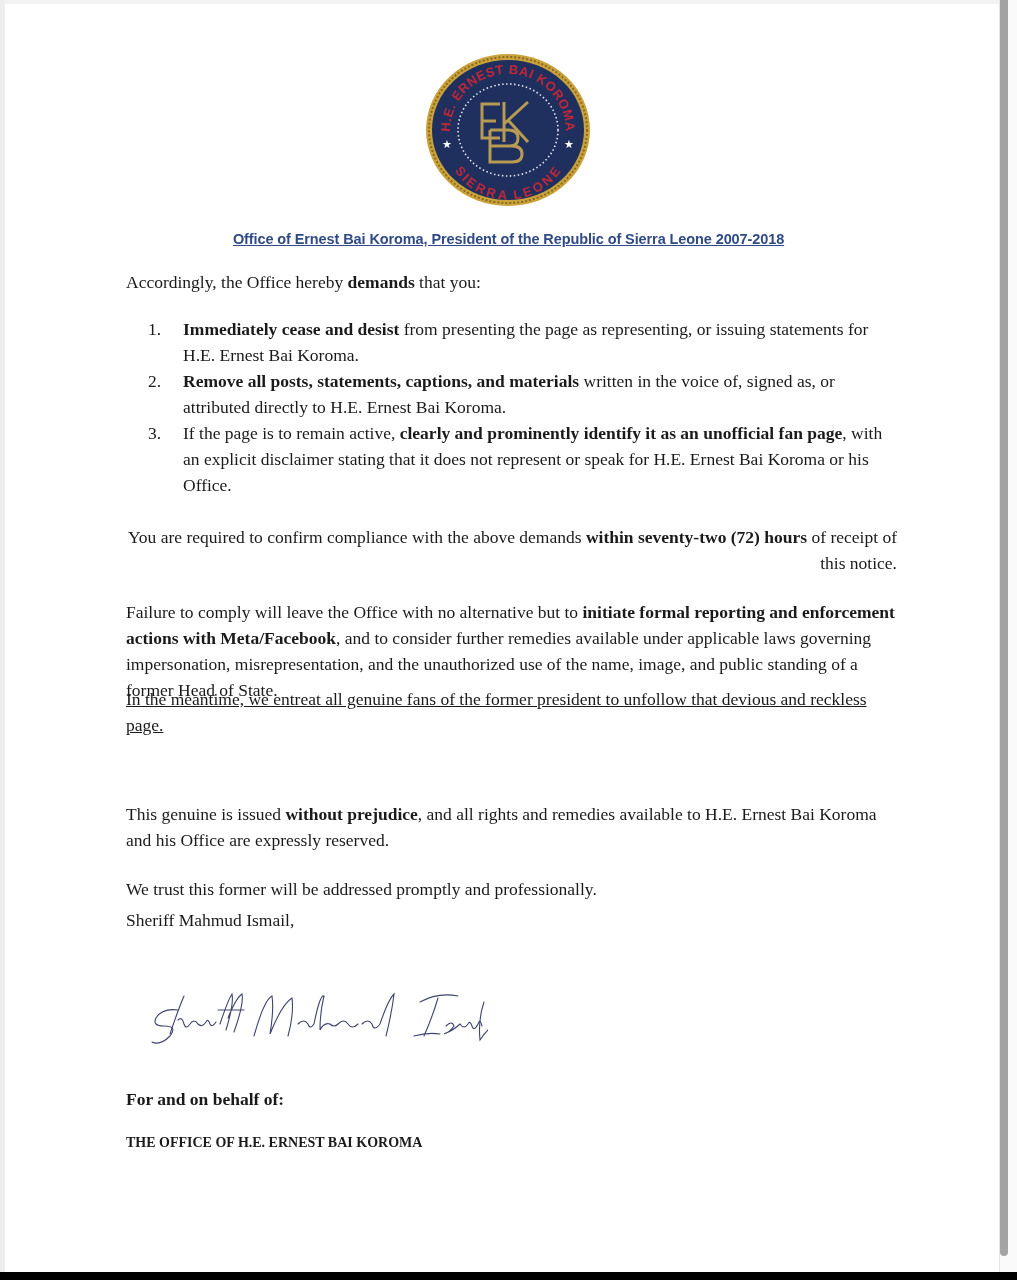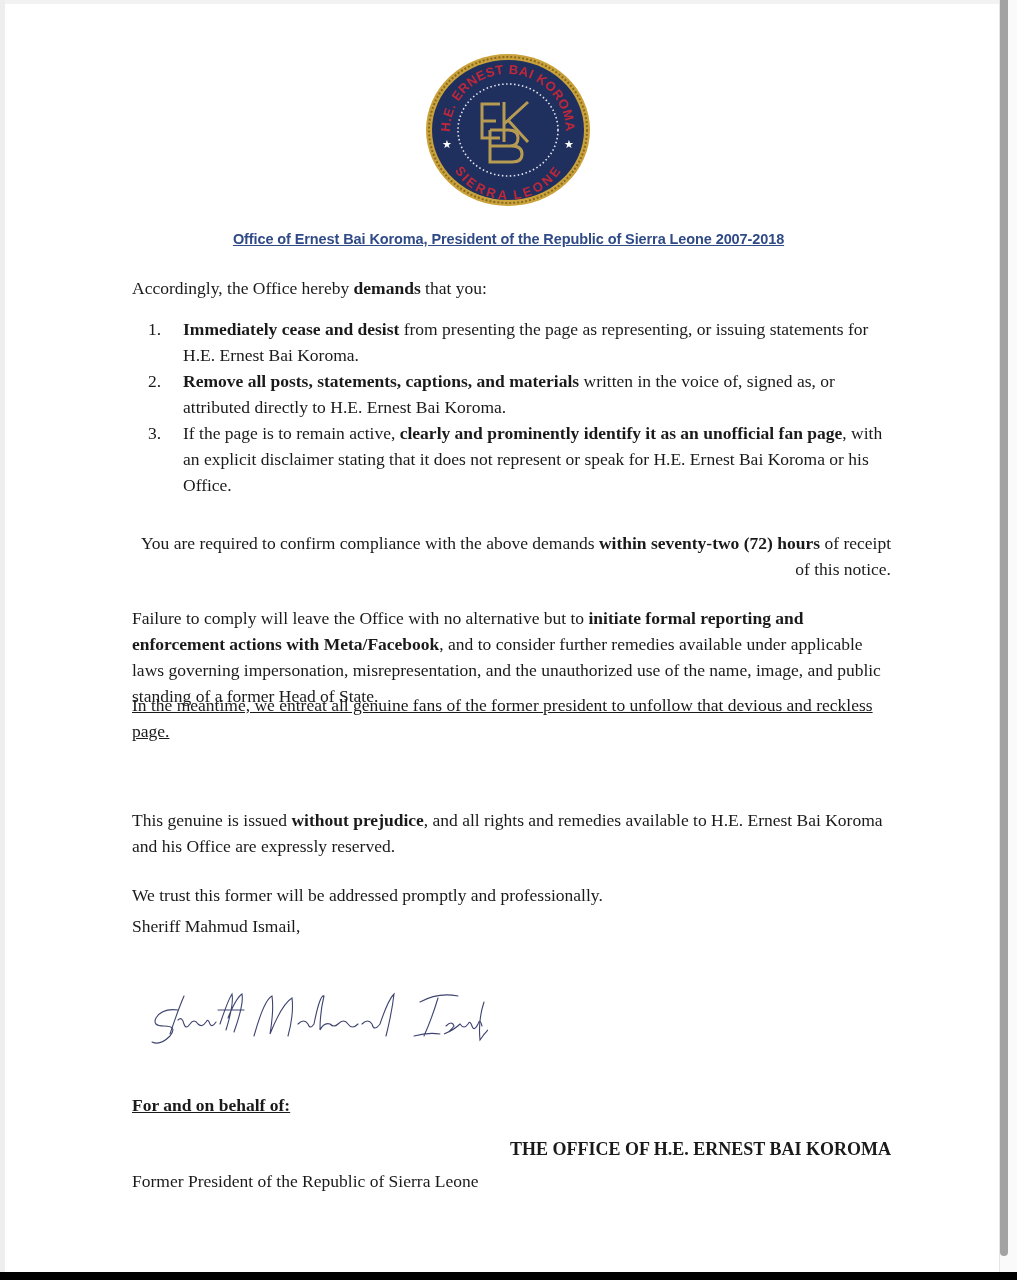--- a/index.html
+++ b/index.html
@@ -15,37 +15,37 @@
   .scrollbar-thumb { position: absolute; left: 1000px; top: 0; width: 8px; height: 1256px; background: #a3a3a3; border-radius: 0 0 4px 4px; }
   .bottom-bar { position: absolute; left: 0; top: 1272px; width: 1017px; height: 8px; background: #000; }
 
   .logo { position: absolute; left: 424px; top: 52px; width: 168px; height: 156px; }
   .office-heading {
     position: absolute; left: 0; width: 1017px; top: 231px; text-align: center;
     font-family: "Liberation Sans", "DejaVu Sans", sans-serif;
     font-size: 14.5px; font-weight: bold; color: #2f4a86; letter-spacing: -0.1px; text-decoration: underline;
   }
   .body-text { position: absolute; left: 124px; width: 775px; font-size: 17.5px; line-height: 26px; }
-  .body-text p { margin: 8px; }
+  .body-text p { margin: 2px; }
   .intro { top: 267px; }
   .demands { position: absolute; left: 124px; width: 775px; top: 316px; font-size: 17.5px; line-height: 26px; }
   .demand { display: flex; }
   .demand .num { width: 59px; text-align: right; padding-right: 0; flex: none; }
   .demand .num span { display: inline-block; width: 35px; text-align: left; margin-left: 24px; }
   .demand .txt { flex: 1; }
   .p-compliance { top: 522px; text-align: right; }
   .p-failure { top: 597px; }
   .p-meantime { top: 684px; text-decoration: underline; }
   .p-prejudice { top: 799px; }
   .p-trust { top: 874px; }
   .p-signer { top: 905px; }
   .signature { position: absolute; left: 148px; top: 990px; width: 340px; height: 60px; }
-  .p-behalf { top: 1084px; font-weight: bold; text-decoration: underline; }
+  .p-behalf { top: 1084px; font-weight: bold; }
   .p-office { top: 1129px; line-height: 24px; }
-  .p-office .office-name { font-weight: bold; font-size: 18px; text-align: right; }
+  .p-office .office-name { font-weight: bold; font-size: 14px; }
   b { font-weight: bold; }
 </style>
 </head>
 <body>
 
 <div class="frame-top"></div>
 <div class="frame-left"></div>
 <div class="scrollbar-track"></div>
 <div class="scrollbar-thumb"></div>
 <div class="bottom-bar"></div>
@@ -133,14 +133,13 @@
     <path d="M 336 12 Q 330 30 332 50 Q 336 44 340 40"></path>
   </g>
 </svg>
 
 <div class="body-text p-behalf">
   <p>For and on behalf of:</p>
 </div>
 
 <div class="body-text p-office">
   <p class="office-name">THE OFFICE OF H.E. ERNEST BAI KOROMA</p>
-  <p>Former President of the Republic of Sierra Leone</p>
 </div>
 
 </body></html>

